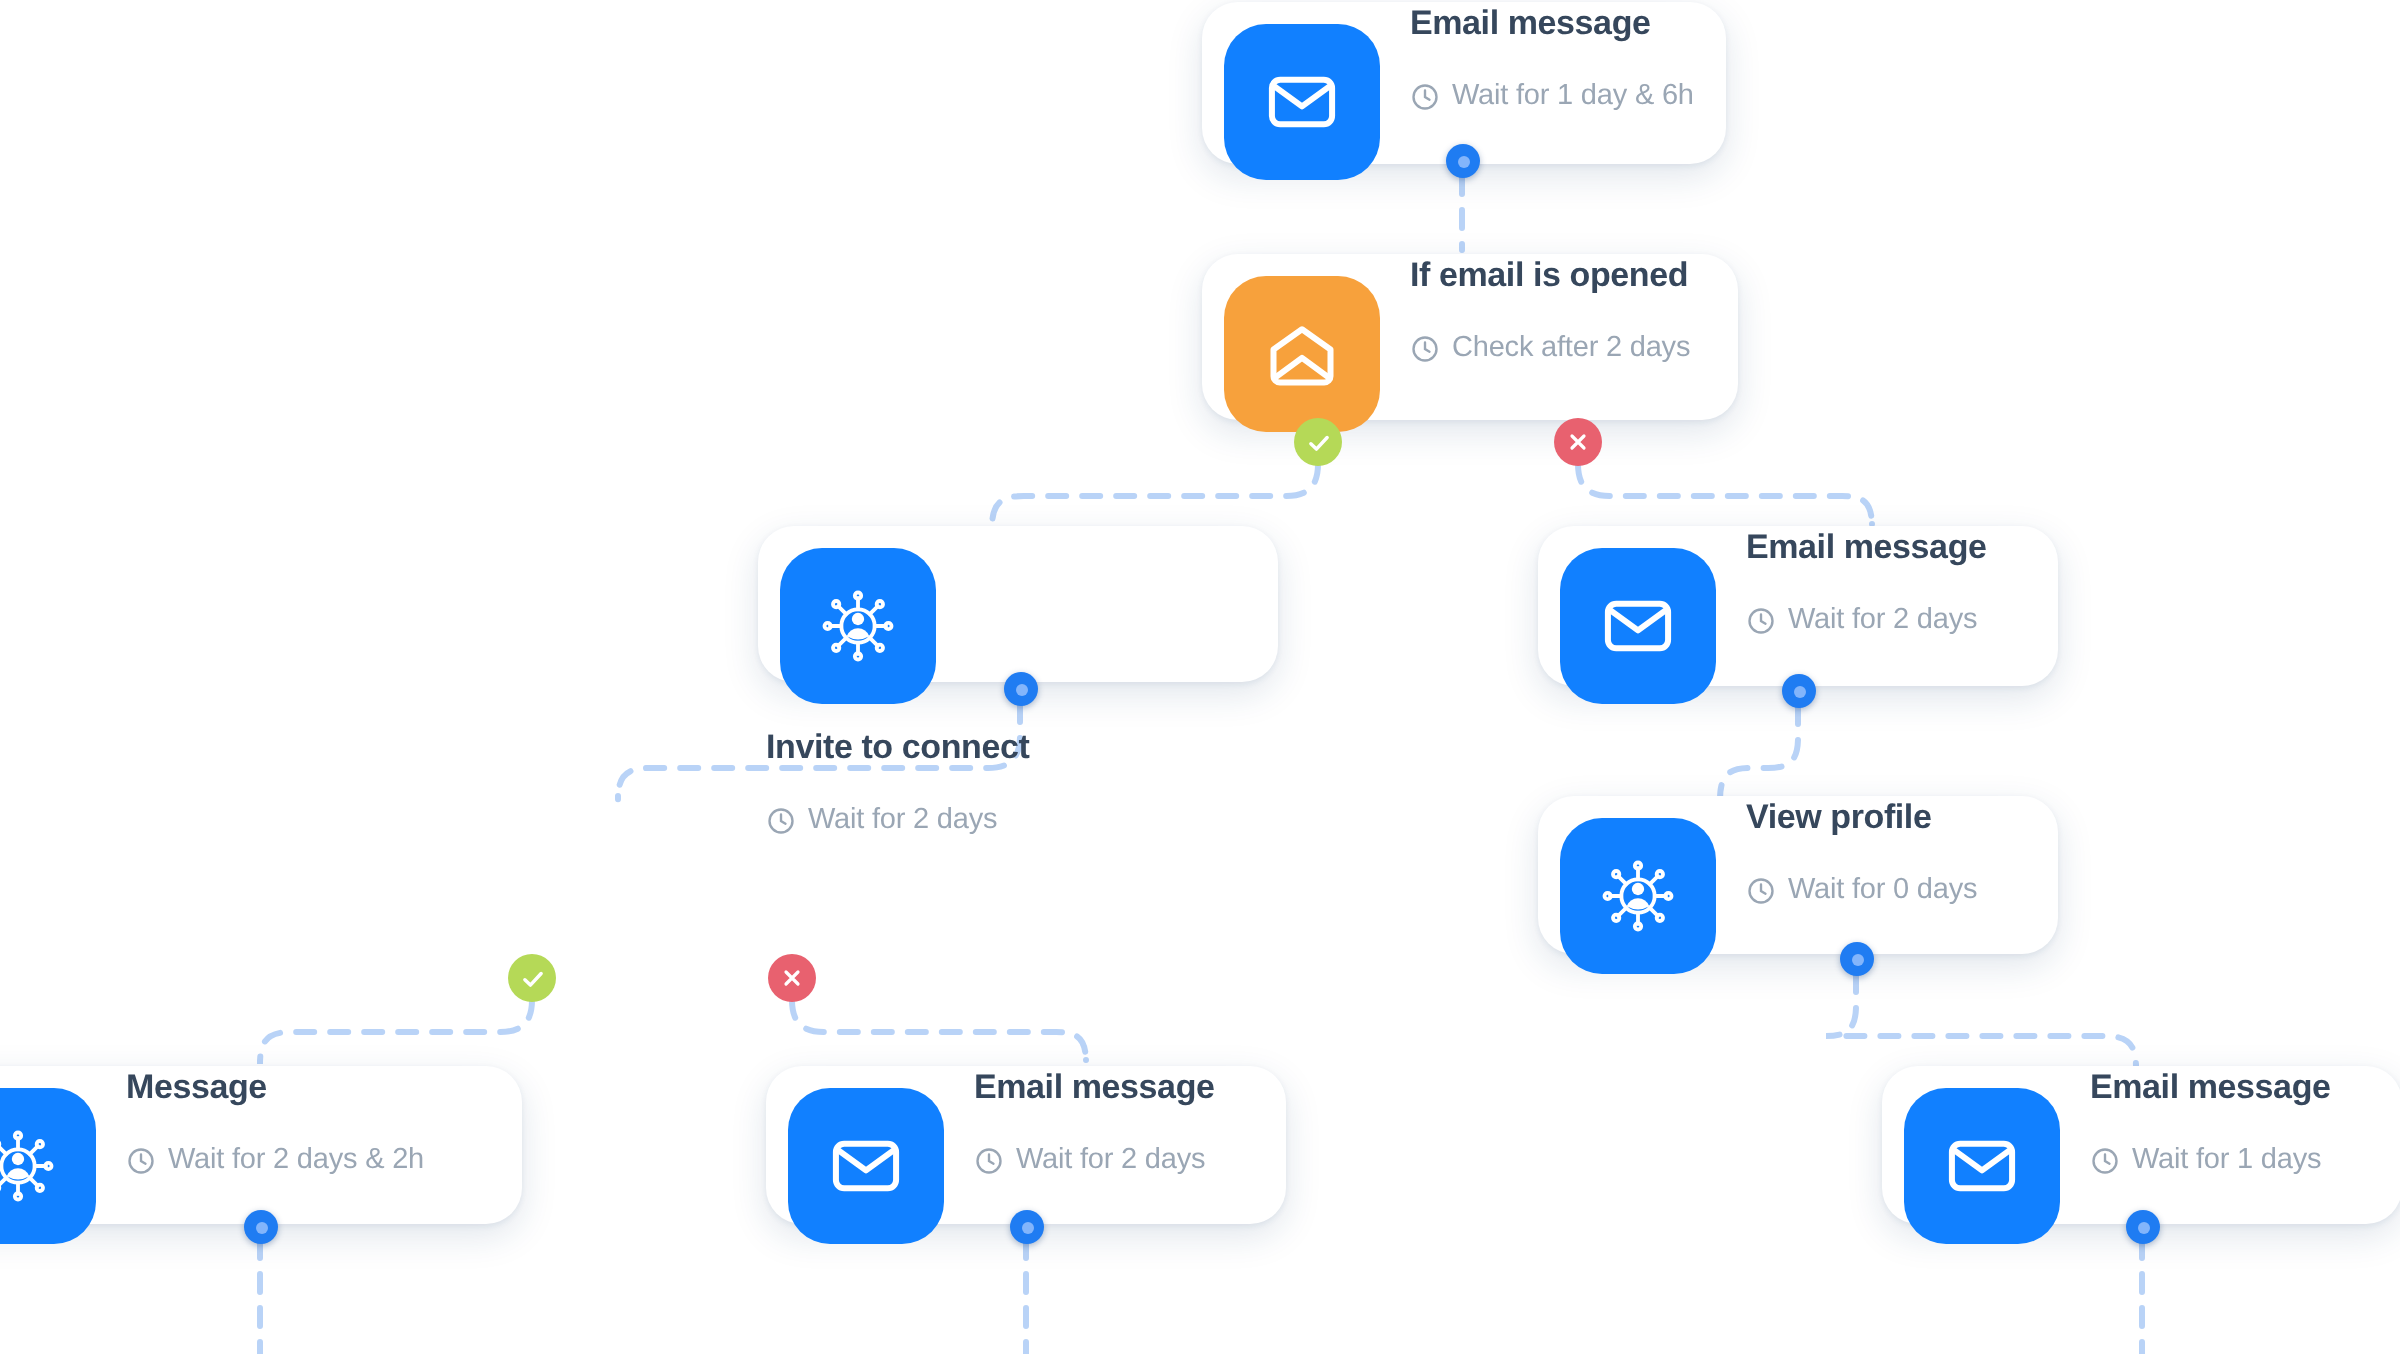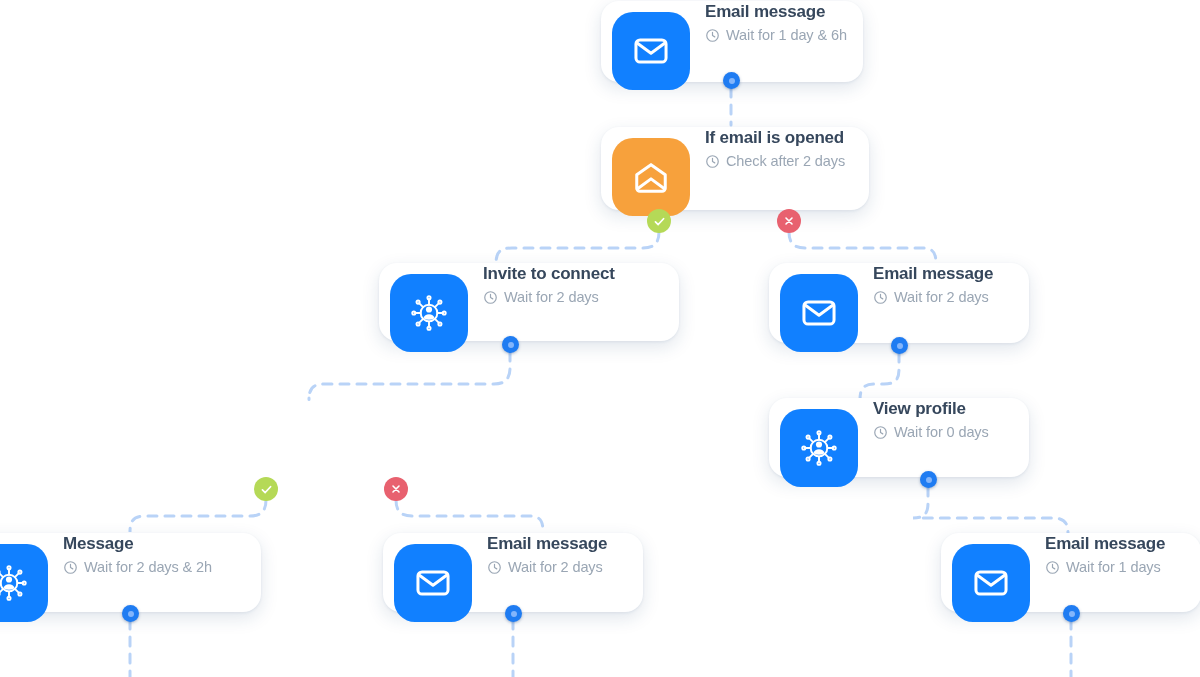--- a/index.html
+++ b/index.html
@@ -75,21 +75,21 @@
   .node-title {
     font-size: 17px;
     font-weight: bold;
     color: #36475c;
     letter-spacing: -0.2px;
     line-height: 1.25;
     white-space: nowrap;
   }
 
   .node-sub {
-    margin-top: 5px;
+    margin-top: 18px;
     font-size: 14.5px;
     color: #9aa6b4;
     display: flex;
     align-items: center;
     gap: 6px;
     white-space: nowrap;
     letter-spacing: -0.1px;
   }
 
   .clock-icon { flex: 0 0 15px; display: block; }
@@ -201,21 +201,21 @@
     <svg width="13" height="13" viewBox="0 0 24 24" fill="none" stroke="#ffffff" stroke-width="3.2" stroke-linecap="round" stroke-linejoin="round">
       <path d="M4.5 12.7 L9.6 17.6 L19.5 6.9"></path>
     </svg>
   </div>
   <div class="badge no" style="left:777px; top:209px;">
     <svg width="12" height="12" viewBox="0 0 24 24" fill="none" stroke="#ffffff" stroke-width="3.2" stroke-linecap="round">
       <path d="M6 6 L18 18 M18 6 L6 18"></path>
     </svg>
   </div>
 
-  <div class="node" style="left:379px; top:263px; width:300px; height:78px;">
+  <div class="node" style="left:379px; top:263px; width:260px; height:78px;flex-direction:column;">
     <div class="node-icon blue">
       <svg width="40" height="40" viewBox="0 0 24 24" fill="none" stroke="#ffffff" stroke-width="1.15" stroke-linecap="round" stroke-linejoin="round">
         <circle cx="12" cy="9.9" r="1.85" fill="#ffffff" stroke="none"></circle>
         <path d="M8.6 15.1 a3.6 3.6 0 0 1 6.8 0 a7 7 0 0 1 -6.8 0 Z" fill="#ffffff" stroke="none"></path>
         <circle cx="12" cy="12" r="5.0"></circle>
         <path d="M12 7 V3.6 M12 17 V20.4 M7 12 H3.6 M17 12 H20.4
                  M8.46 8.46 L6.05 6.05 M15.54 8.46 L17.95 6.05
                  M8.46 15.54 L6.05 17.95 M15.54 15.54 L17.95 17.95"></path>
         <circle cx="12" cy="2.9" r="0.95"></circle>
           <circle cx="12" cy="21.1" r="0.95"></circle>

